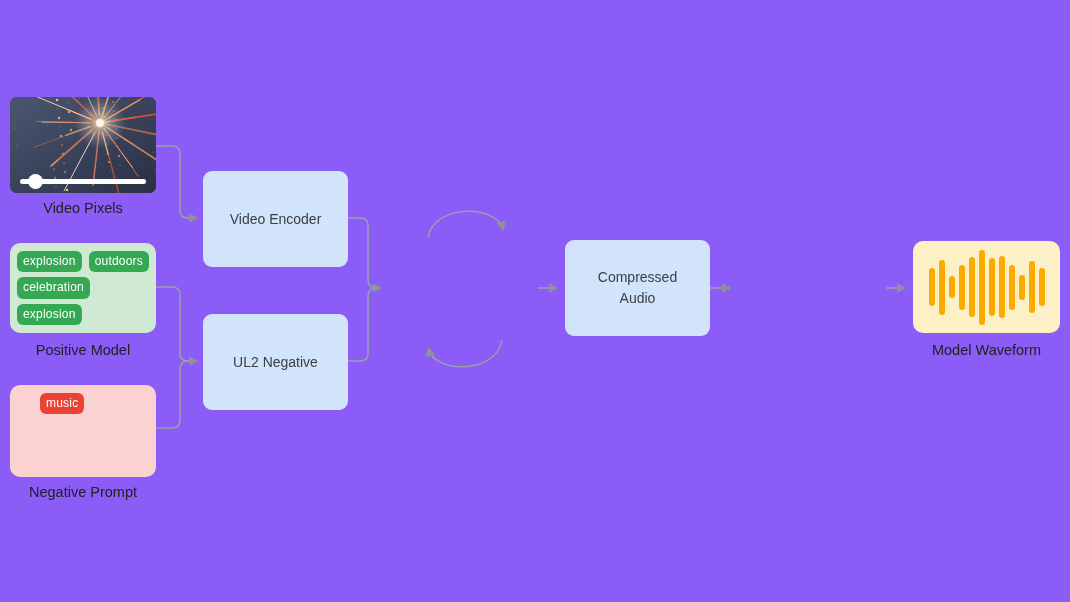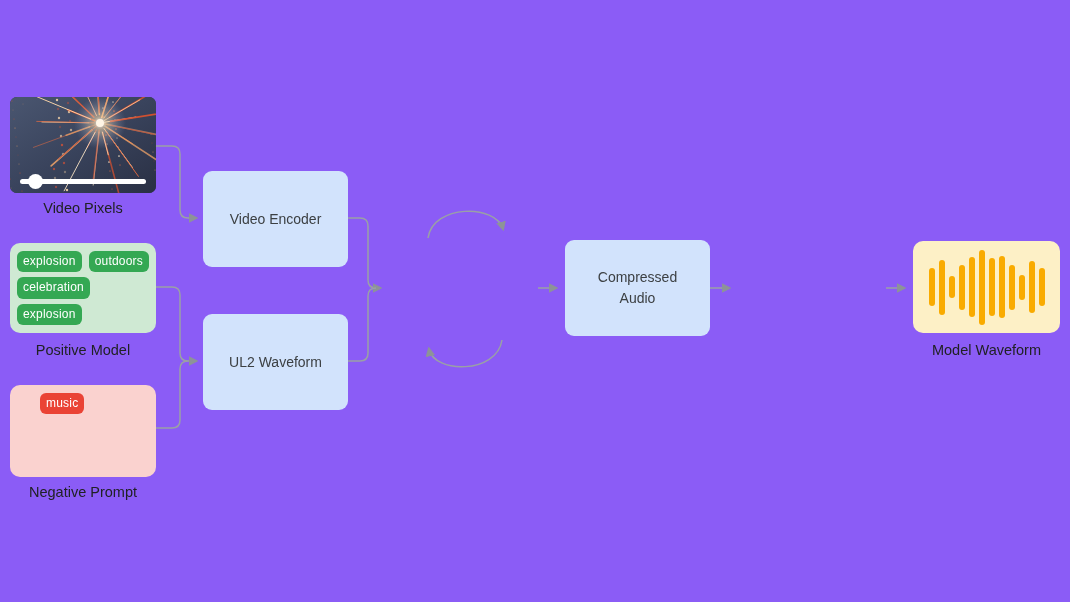--- a/index.html
+++ b/index.html
@@ -214,21 +214,21 @@
 
   <div class="prompt prompt-negative">
       <span class="tag tag-red">music</span>
     </div>
   <div class="caption" style="left:10px;top:484px;width:146px;">Negative Prompt</div>
 
   <div class="node" style="left:203px;top:171px;width:145px;height:96px;">
     <span class="node-label">Video Encoder</span>
   </div>
   <div class="node" style="left:203px;top:314px;width:145px;height:96px;">
-    <span class="node-label">UL2 Waveform</span>
+    <span class="node-label">UL2 Negative</span>
   </div>
   <div class="node" style="left:565px;top:240px;width:145px;height:96px;">
     <span class="node-label">Compressed Audio</span>
   </div>
 
   <div class="wavebox">
     <div style="display:flex;align-items:center;gap:4px;" id="wave-bars">
         <div class="wavebar" style="height: 38px;"></div>
         <div class="wavebar" style="height: 55px;"></div>
         <div class="wavebar" style="height: 22px;"></div>

